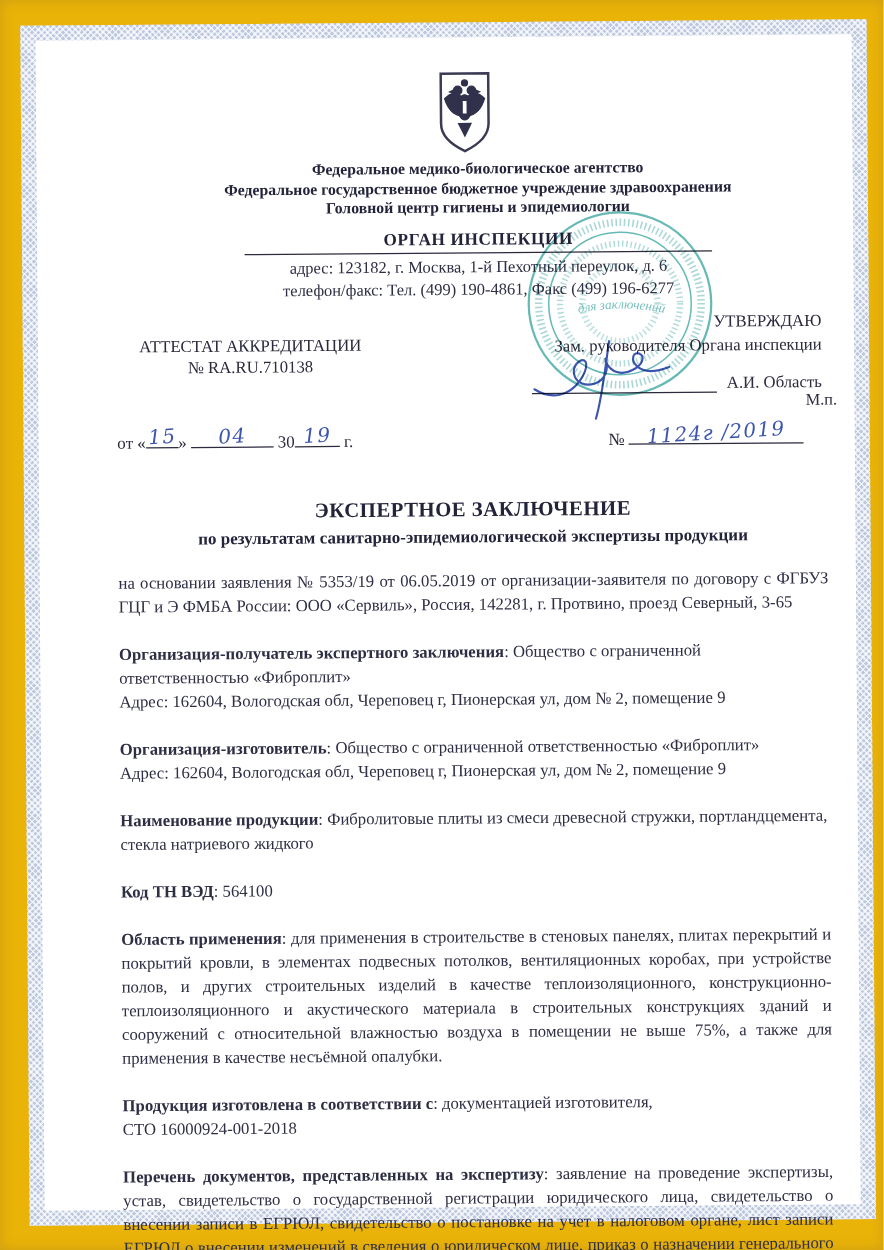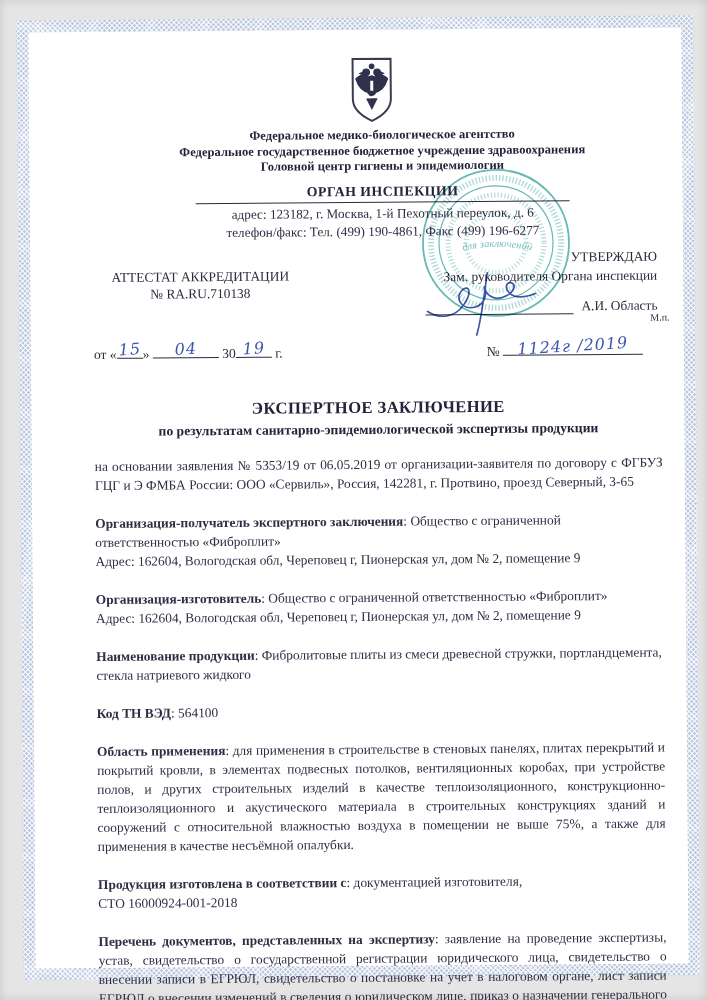--- a/index.html
+++ b/index.html
@@ -1,18 +1,18 @@
 <!DOCTYPE html>
 <html><head>
 <meta charset="utf-8">
 <style>
   html,body{margin:0;padding:0;background:#ffffff;}
   .page{
     position:relative;width:707px;height:1000px;overflow:hidden;
-    background:#e5e5e5;
+    background:#eab308;
     box-shadow:inset 0 0 10px rgba(60,60,70,.18);
     font-family:"Liberation Serif","DejaVu Serif",serif;
     color:#2b2b3d;
   }
   .scan{position:absolute;inset:0;transform:rotate(-0.45deg);transform-origin:50% 50%;}
   
   .frame-outer{
     position:absolute;left:20px;top:18px;width:677px;height:960px;
     background-color:#c9d3e6;
     background-image:
@@ -27,21 +27,21 @@
   .hdr{font-size:12.6px;line-height:15.5px;color:#23233a;}
   .organ{
     font-size:13.8px;font-weight:bold;color:#23233a;letter-spacing:.5px;
     border-bottom:1.4px solid #2b2b3d;padding-bottom:2px;text-align:center;
   }
   .addr{font-size:13.2px;color:#2e2e44;}
   .small-caps-line{font-size:13.4px;line-height:17px;color:#2b2b3d;}
   .right-col{text-align:right;font-size:13.4px;line-height:17px;color:#2b2b3d;}
   .sig-row{display:flex;justify-content:flex-end;align-items:flex-end;gap:8px;font-size:13.4px;}
   .sig-line{display:inline-block;width:148px;border-bottom:1.2px solid #2b2b3d;height:14px;}
-  .mp{font-size:10px;}
+  .mp{font-size:13px;}
   .blank{display:inline-block;border-bottom:1.2px solid #2b2b3d;height:14px;text-align:center;vertical-align:baseline;position:relative;}
   .hw{
     font-family:"DejaVu Serif",serif;font-style:italic;color:#3c55ae;
     font-size:16px;letter-spacing:1px;position:absolute;left:0;right:0;bottom:-1px;
     transform:rotate(-3deg);white-space:nowrap;
   }
   .dateline{font-size:13.6px;color:#2b2b3d;}
   .body-text{position:absolute;left:95px;top:398px;width:568px;font-size:13.4px;line-height:19px;color:#2e2e44;}
   .doc-title{font-size:16.6px;font-weight:bold;text-align:center;letter-spacing:.4px;color:#23233a;margin:0;}
   .doc-subtitle{font-size:13.6px;font-weight:bold;text-align:center;color:#23233a;margin:3px 0 0 0;}

